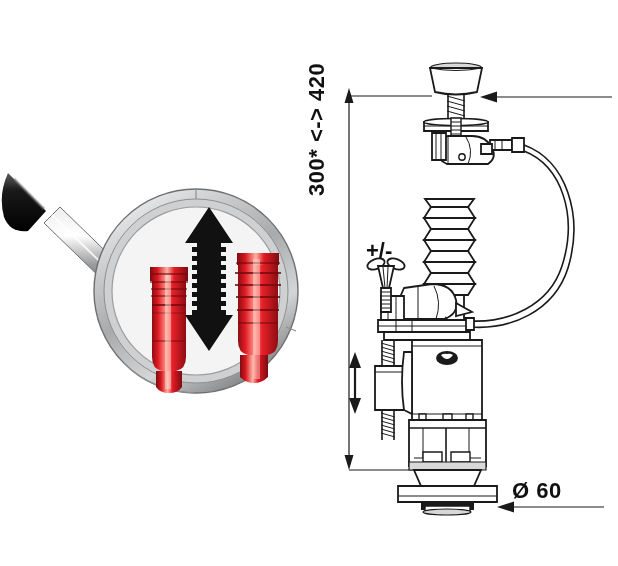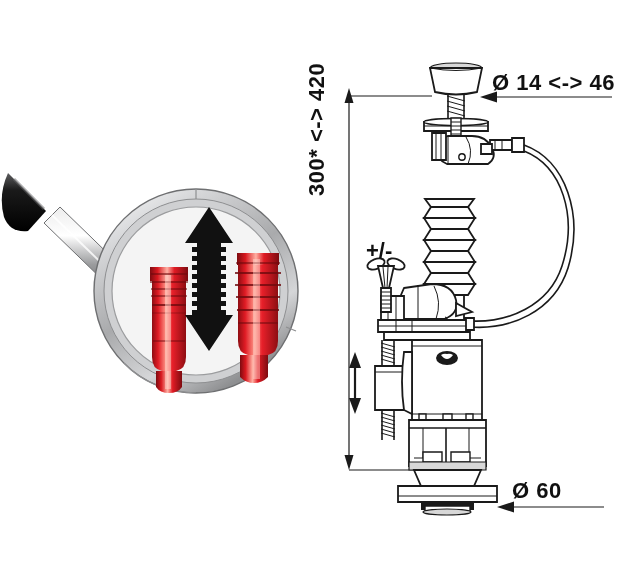--- a/index.html
+++ b/index.html
@@ -281,21 +281,20 @@
         <rect x="192" y="110" width="34" height="5" fill="#111111"></rect>
         <rect x="192" y="119" width="34" height="5" fill="#111111"></rect>
         <rect x="192" y="128" width="34" height="5" fill="#111111"></rect>
         <rect x="192" y="137" width="34" height="5" fill="#111111"></rect>
         <rect x="192" y="146" width="34" height="5" fill="#111111"></rect>
         <rect x="192" y="155" width="34" height="5" fill="#111111"></rect>
       </g>
     </g>
   </svg>
 
-  <div class="lbl" id="dim-top-label">Ø 14 &lt;-&gt; 46</div>
 
   <div class="lbl" id="dim-height-label">300* &lt;-&gt; 420</div>
 
   <div class="lbl" id="pm-label">+/-</div>
 
   <div class="lbl" id="dim-bot-label">Ø 60</div>
 
 </div>
 
 </body></html>

